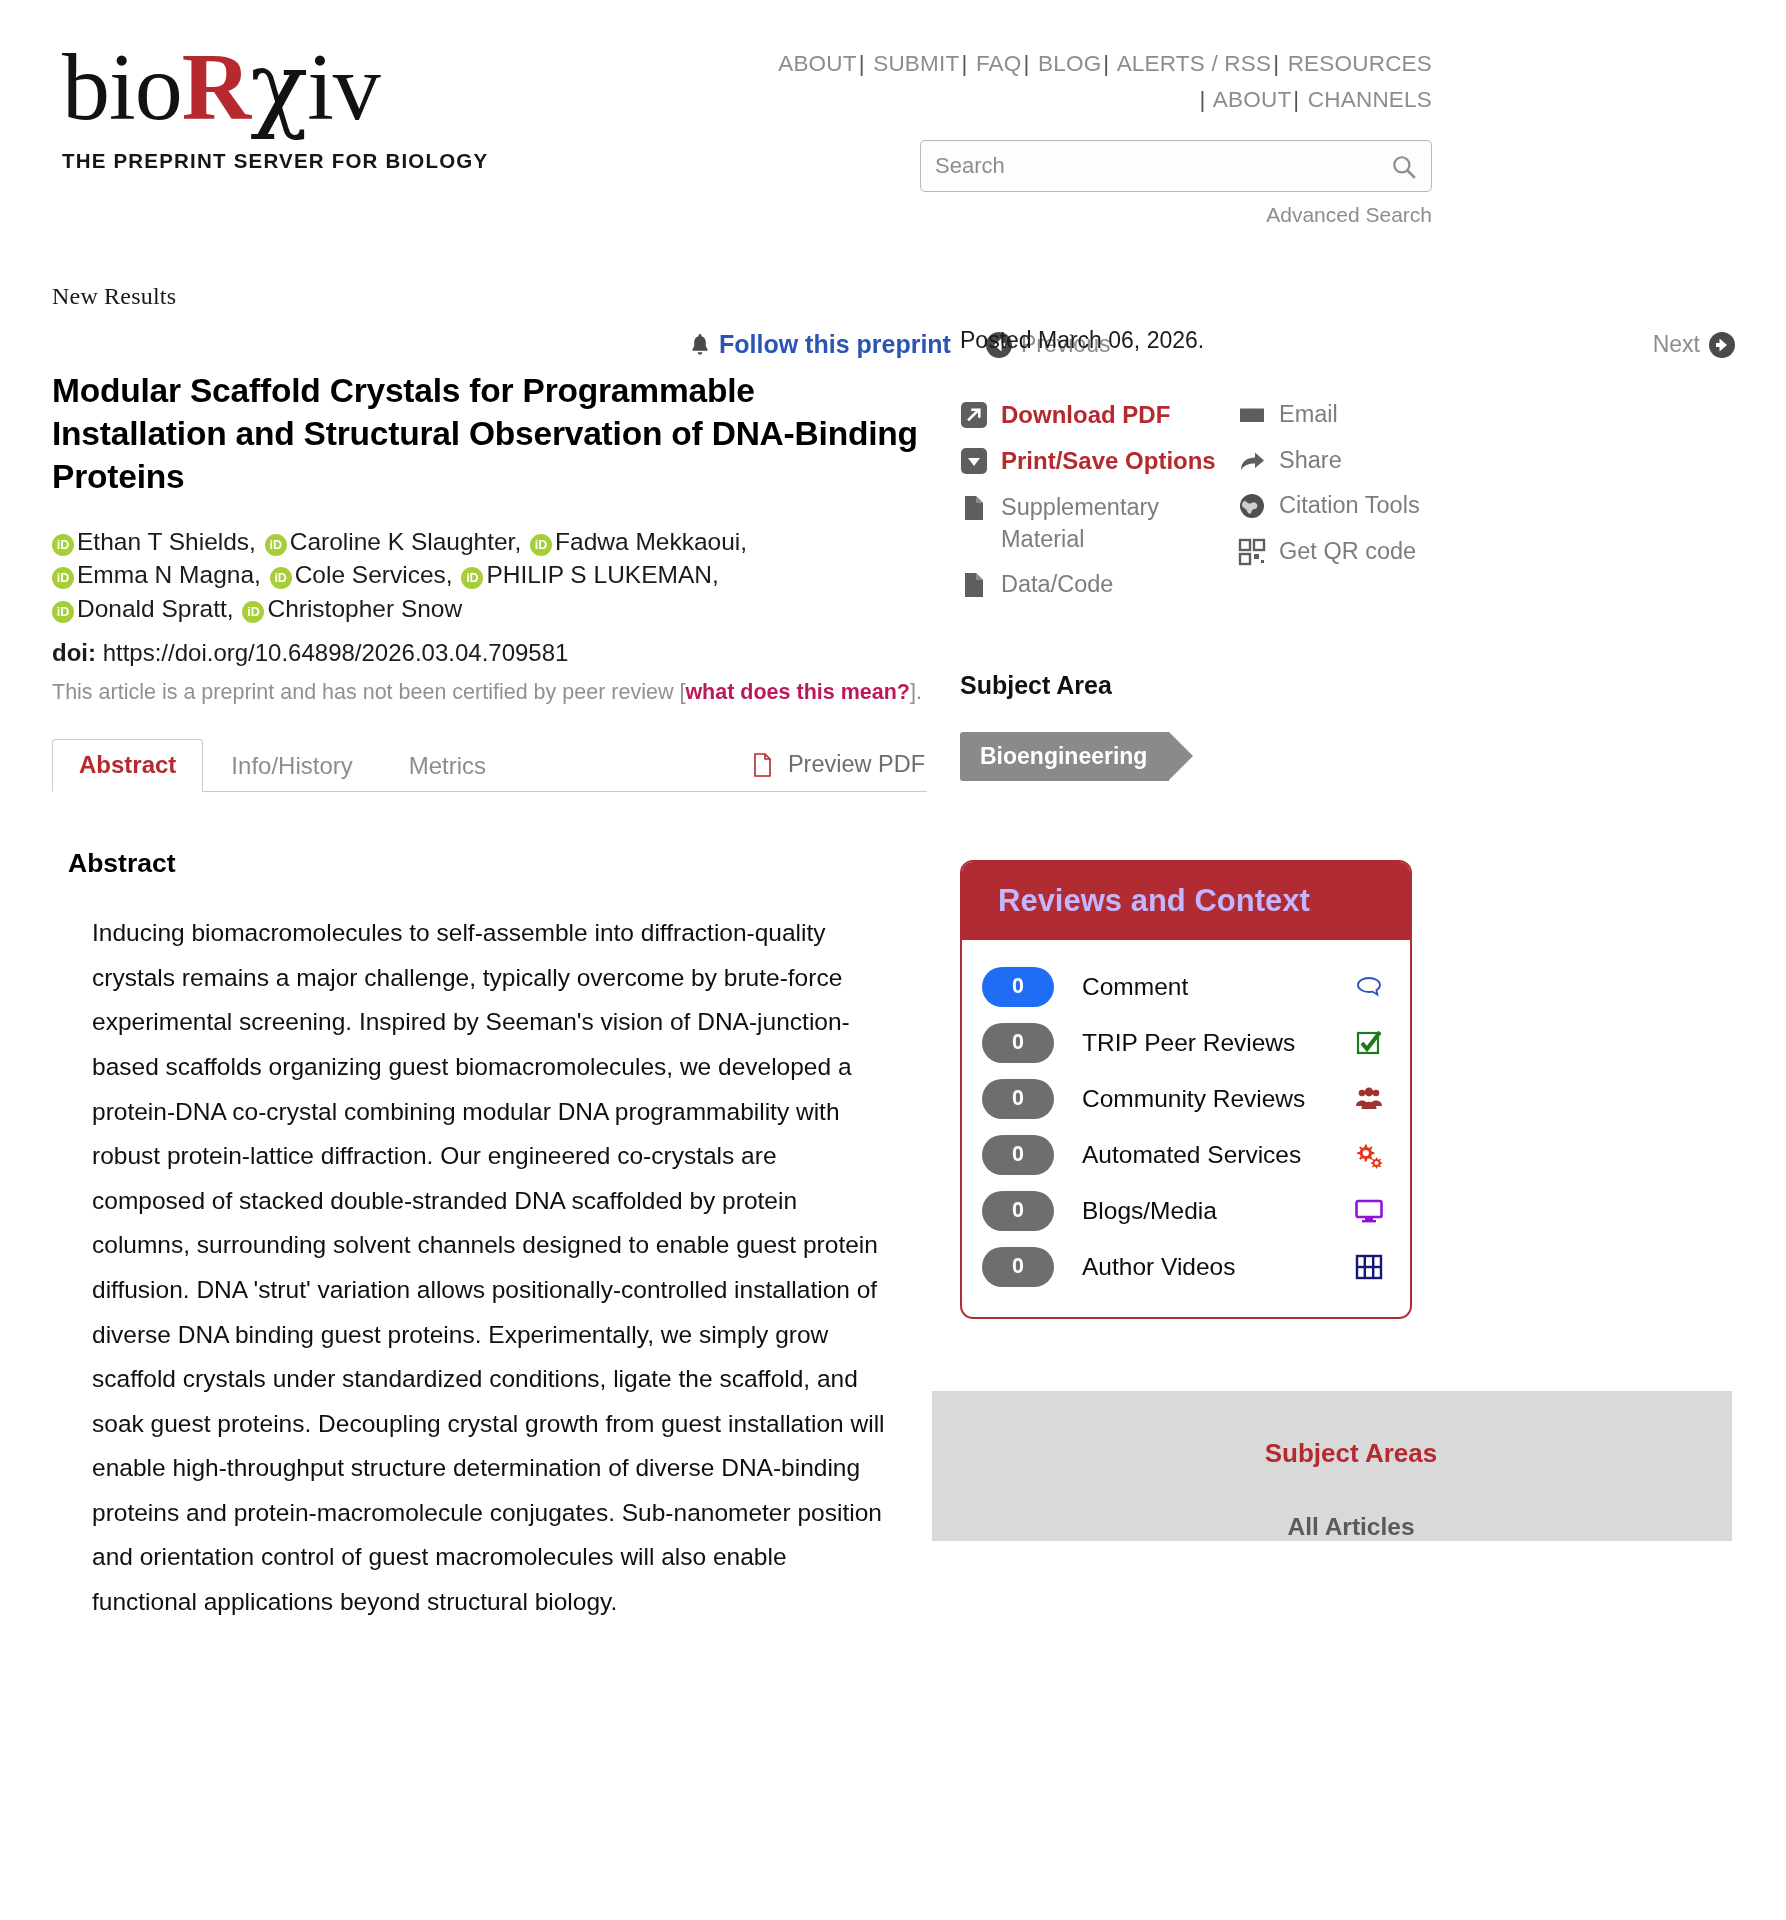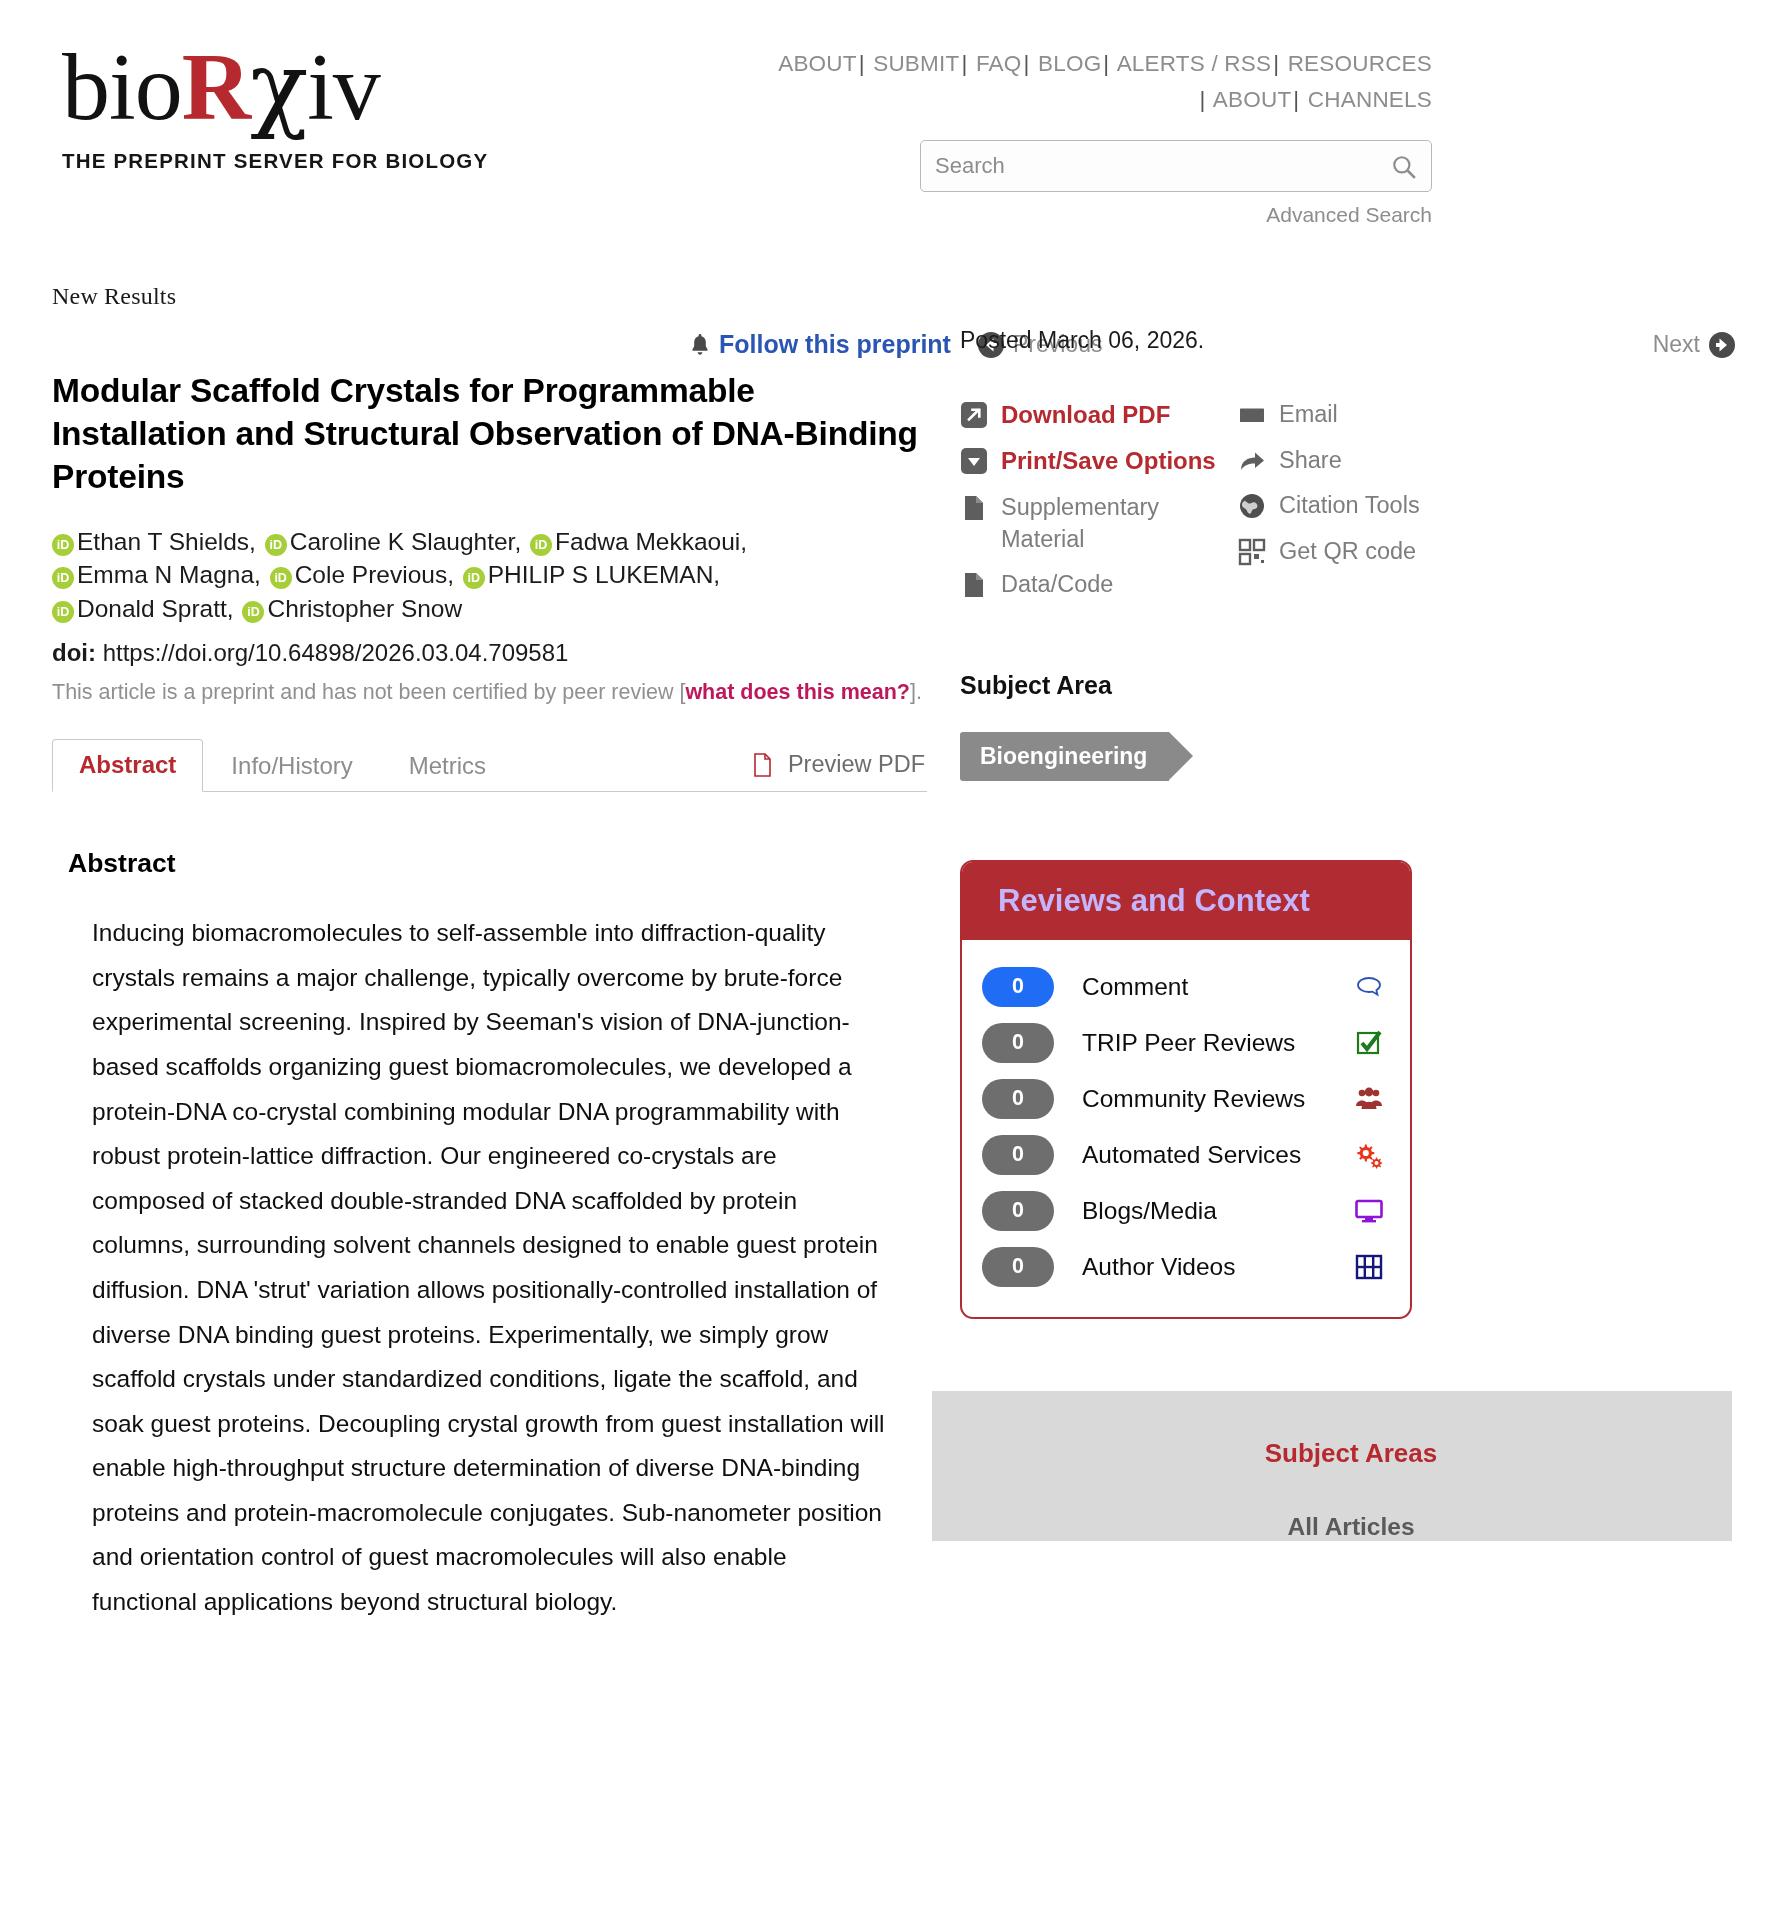--- a/index.html
+++ b/index.html
@@ -131,21 +131,21 @@
     color: #1a1a1a;
     letter-spacing: 0.2px;
   }
   .meta-right {
     position: absolute;
     left: 690px;
     top: 330px;
     width: 1046px;
     display: flex;
     align-items: center;
-    gap: 8px;
+    gap: 16px;
   }
   .follow {
     display: flex;
     align-items: center;
     gap: 9px;
     color: #2b55b4;
     font-weight: 700;
     font-size: 25px;
     white-space: nowrap;
   }
@@ -469,21 +469,21 @@
         <div class="new-results">New Results</div>
       </div>
 
       <h1 class="title">Modular Scaffold Crystals for Programmable Installation and Structural Observation of DNA-Binding Proteins</h1>
 
       <div class="authors">
         <span class="author"><span class="orcid">iD</span><span>Ethan T Shields,</span></span>
         <span class="author"><span class="orcid">iD</span><span>Caroline K Slaughter,</span></span>
         <span class="author"><span class="orcid">iD</span><span>Fadwa Mekkaoui,</span></span>
         <span class="author"><span class="orcid">iD</span><span>Emma N Magna,</span></span>
-        <span class="author"><span class="orcid">iD</span><span>Cole Previous,</span></span>
+        <span class="author"><span class="orcid">iD</span><span>Cole Services,</span></span>
         <span class="author"><span class="orcid">iD</span><span>PHILIP S LUKEMAN,</span></span>
         <span class="author"><span class="orcid">iD</span><span>Donald Spratt,</span></span>
         <span class="author"><span class="orcid">iD</span><span>Christopher Snow</span></span>
       </div>
 
       <div class="doi">
         <b>doi:</b>
         <span>https://doi.org/10.64898/2026.03.04.709581</span>
       </div>
 

